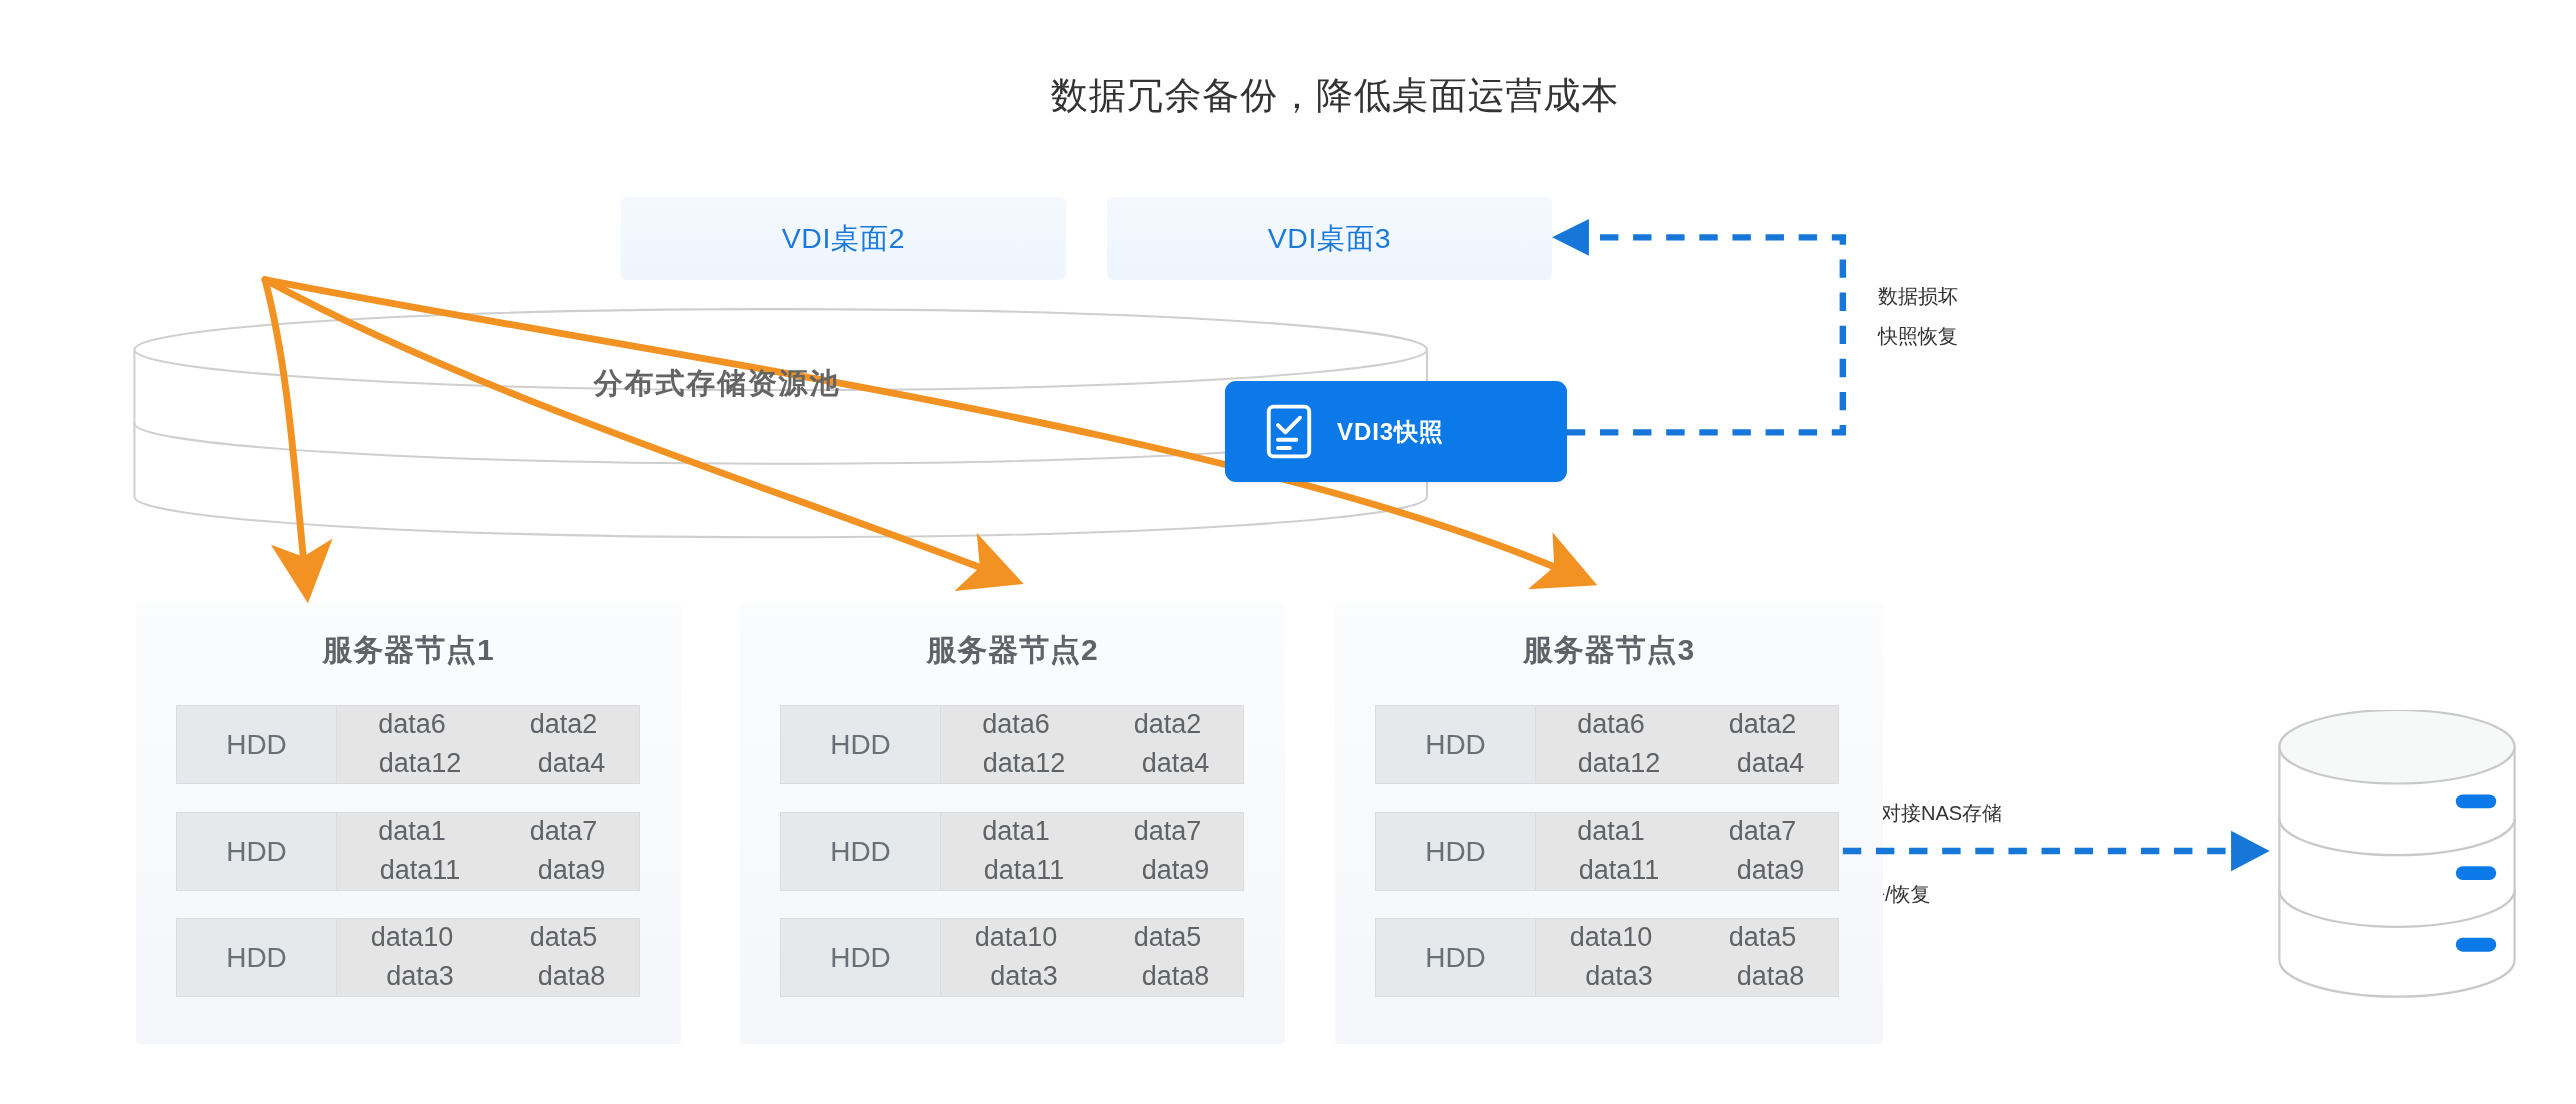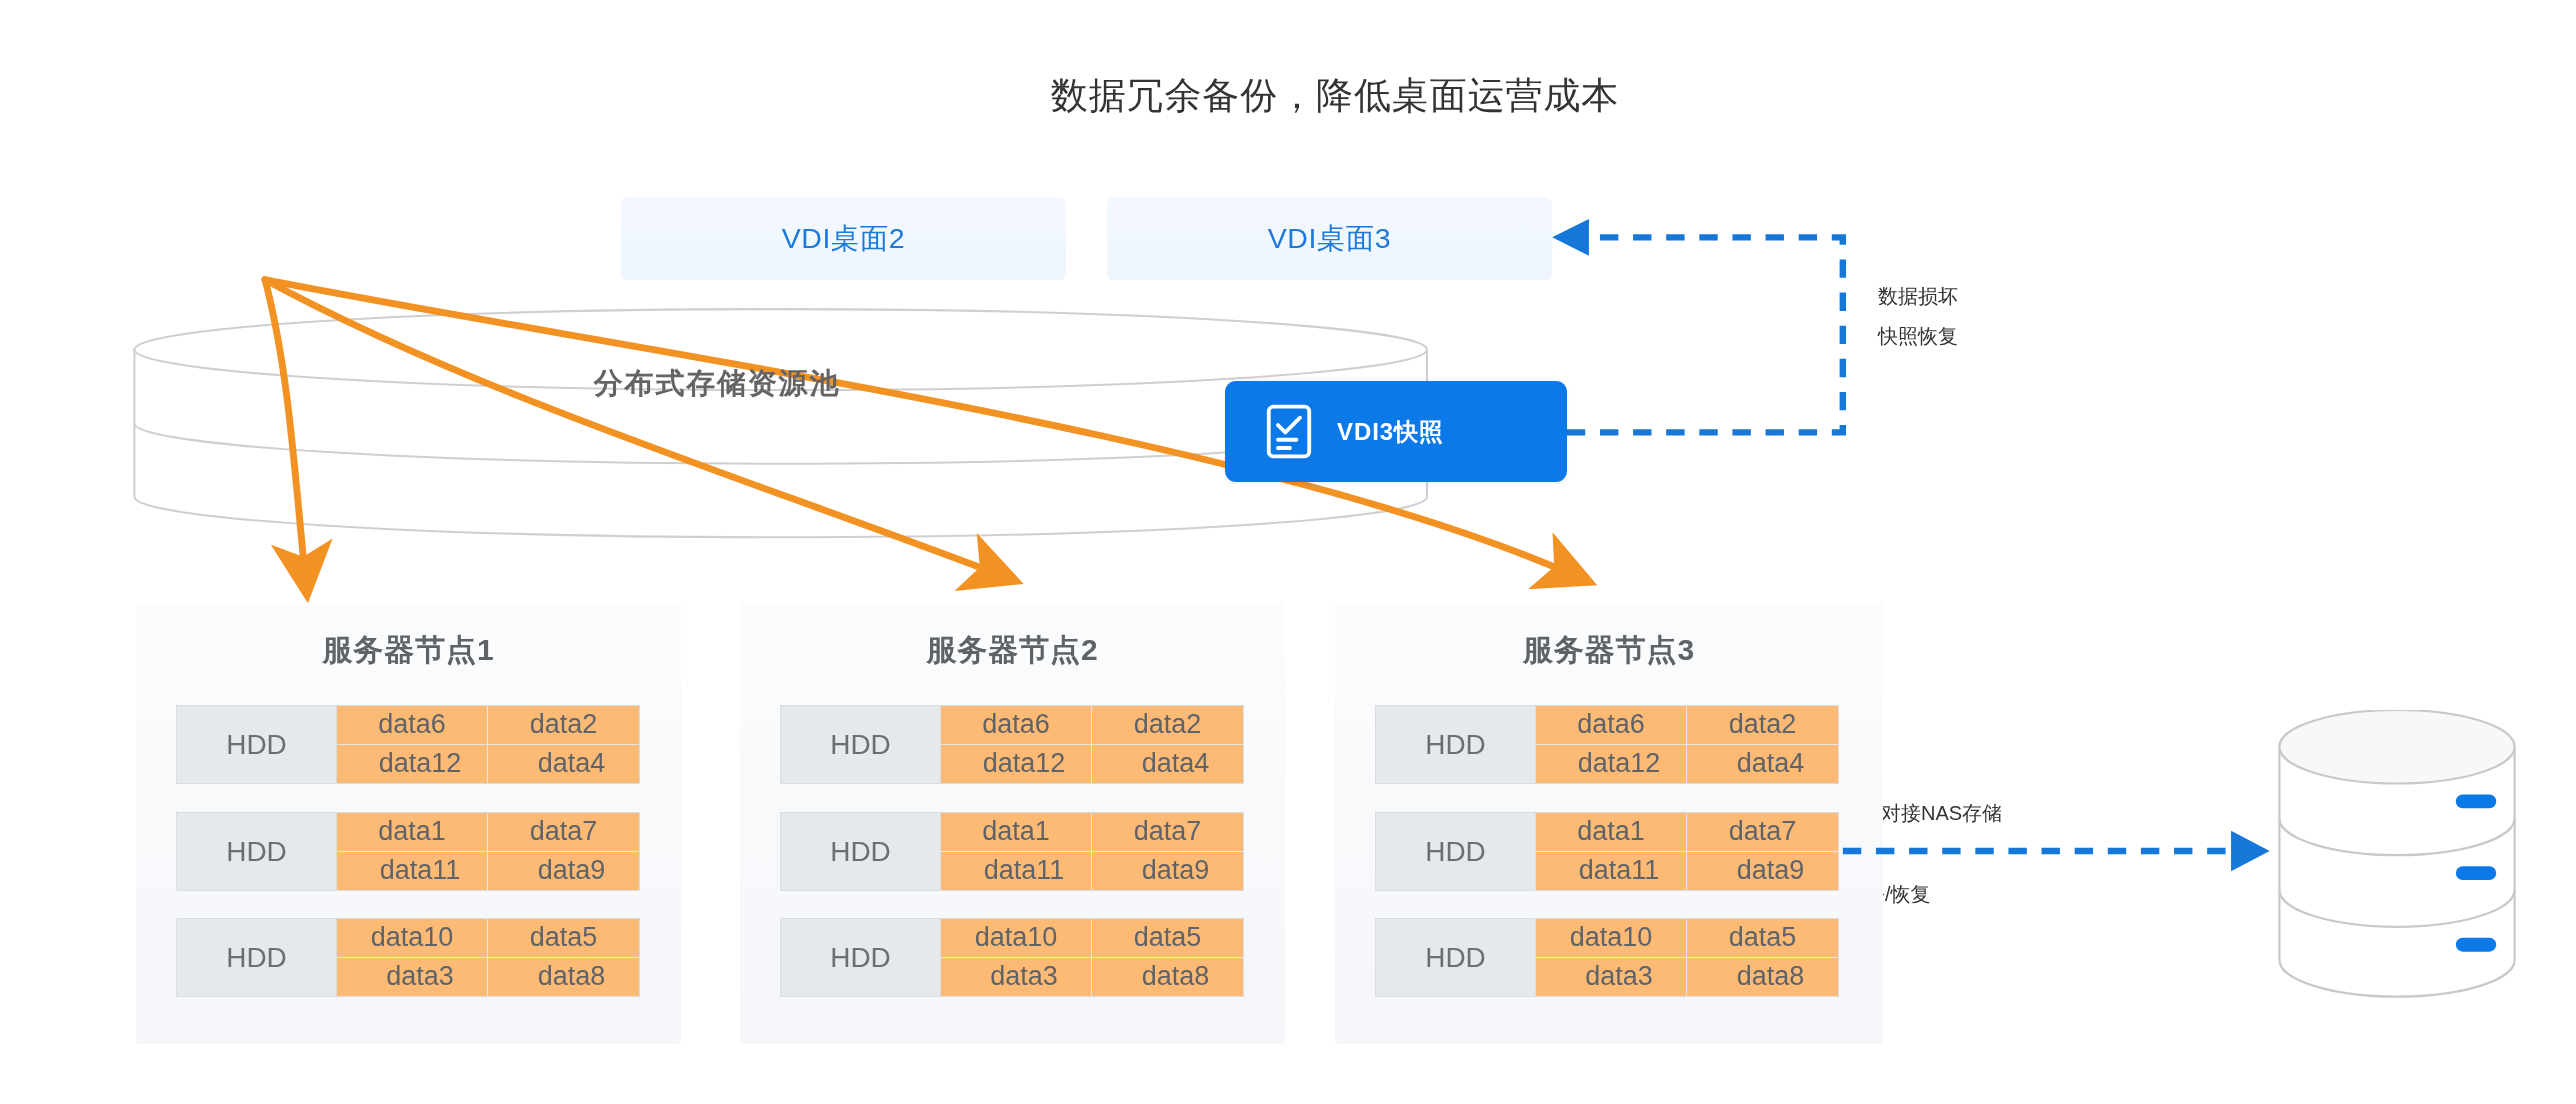--- a/index.html
+++ b/index.html
@@ -171,21 +171,21 @@
   }
   .data-cell {
     display: flex;
     align-items: center;
     justify-content: center;
     font-size: 27px;
     color: #5f6368;
     border-right: 0.9px solid #e2e5e9;
     border-bottom: 0.9px solid #e2e5e9;
     box-sizing: border-box;
-    background: #fdba74;
+    background: #e5e5e5;
   }
   .data-cell:nth-child(2n) { border-right: none; }
   .data-cell:nth-child(n+3) { border-bottom: none; padding-left: 16px; }
 
   
   .nas-wrap {
     position: absolute;
     left: 2212px;
     top: 710px;
     width: 276px;

